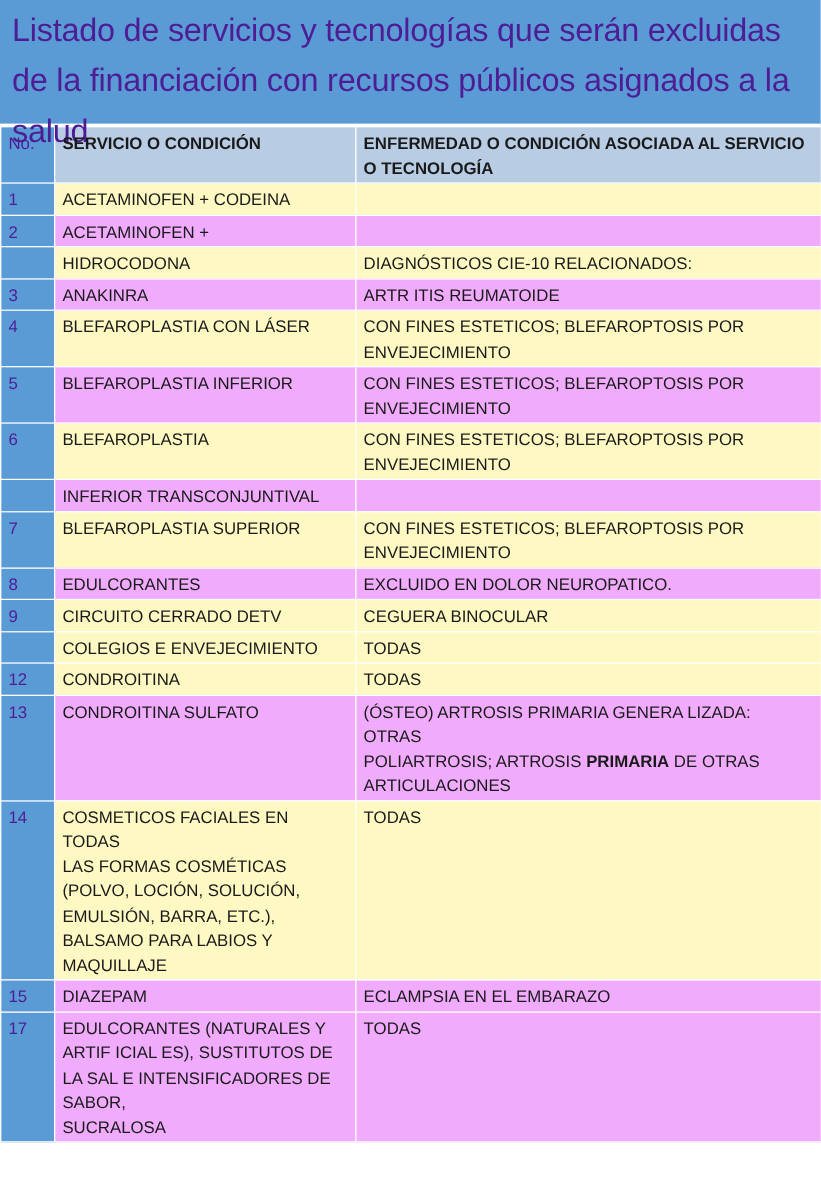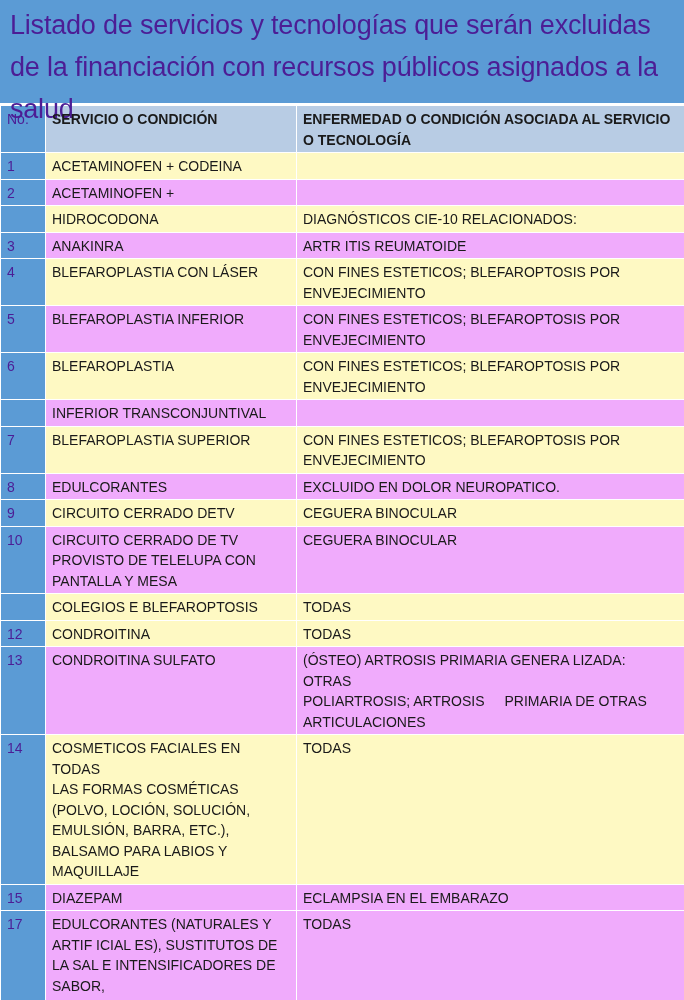--- a/index.html
+++ b/index.html
@@ -49,21 +49,21 @@
   }
   td.no, th.no {
     background: #5b9bd5;
     color: #4c1d95;
     font-weight: normal;
     padding-left: 6px;
   }
   tr.light td { background: #fef9c3; }
   tr.medium td { background: #f0abfc; }
   tr.light td.no, tr.medium td.no { background: #5b9bd5; }
-  b { font-weight: normal; margin-left: 16px; }
+  b { font-weight: bold; }
 </style>
 </head>
 <body>
 
 <div class="page">
   <div class="title-band">
     <h1 class="title">Listado de servicios y tecnologías que serán excluidas de la financiación con recursos públicos asignados a la salud</h1>
   </div>
 
   <table>
@@ -132,30 +132,23 @@
       <tr class="medium">
         <td class="no">8</td>
         <td>EDULCORANTES</td>
         <td>EXCLUIDO EN DOLOR NEUROPATICO.</td>
       </tr>
       <tr class="light">
         <td class="no">9</td>
         <td>CIRCUITO CERRADO DETV</td>
         <td>CEGUERA BINOCULAR</td>
       </tr>
-      <tr class="medium">
-        <td class="no">10</td>
-        <td>CIRCUITO CERRADO DE TV
-PROVISTO DE TELELUPA CON
-PANTALLA Y MESA</td>
-        <td>CEGUERA BINOCULAR</td>
-      </tr>
       <tr class="light">
         <td class="no"></td>
-        <td>COLEGIOS E BLEFAROPTOSIS</td>
+        <td>COLEGIOS E ENVEJECIMIENTO</td>
         <td>TODAS</td>
       </tr>
       <tr class="light">
         <td class="no">12</td>
         <td>CONDROITINA</td>
         <td>TODAS</td>
       </tr>
       <tr class="medium">
         <td class="no">13</td>
         <td>CONDROITINA SULFATO</td>

